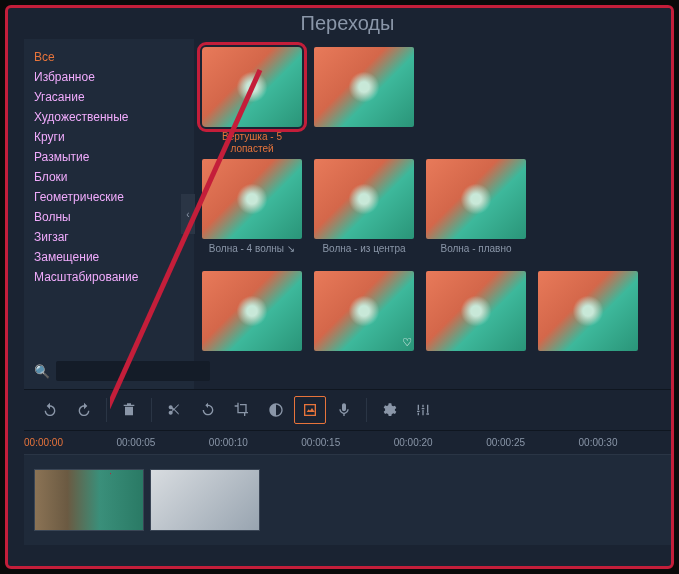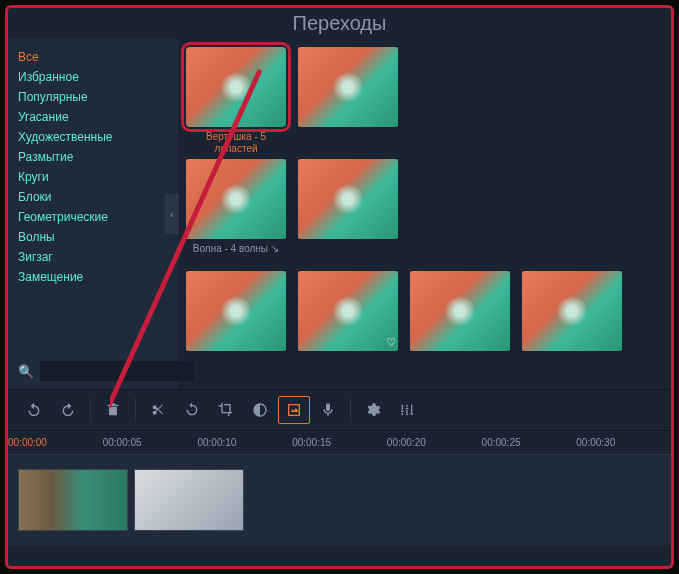--- a/index.html
+++ b/index.html
@@ -1,21 +1,21 @@
 <!DOCTYPE html>
 <html><head>
 <meta charset="utf-8">
 <style>
 *{margin:0;padding:0;box-sizing:border-box;font-family:Arial,sans-serif;}
 body{background:#0a0a0a;width:679px;height:574px;position:relative;overflow:hidden;}
-.frame{position:absolute;top:5px;left:5px;right:5px;bottom:5px;border:3px solid #c41e3a;border-radius:6px;background:#1a2332;overflow:hidden;}
+.frame{position:absolute;top:5px;left:5px;right:5px;bottom:5px;border:3px solid #c41e3a;border-radius:6px;background:#1a2332;overflow:hidden;padding-left:16px;}
 .header{text-align:center;color:#8a96a8;font-size:20px;padding:4px 0;background:#1a2332;}
 .main{display:flex;height:350px;justify-content:flex-end;}
 .sidebar{width:170px;background:#1f2a3a;padding:8px 0;position:relative;}
-.cat-item{color:#5eead4;font-size:12px;padding:3px 10px;cursor:pointer;}
+.cat-item{color:#f0abfc;font-size:12px;padding:3px 10px;cursor:pointer;}
 .cat-item.active{color:#e8743b;}
 .collapse-btn{position:absolute;right:-1px;top:50%;transform:translateY(-50%);width:14px;height:40px;background:#2a3545;color:#8a96a8;display:flex;align-items:center;justify-content:center;font-size:10px;cursor:pointer;}
 .search-row{position:absolute;bottom:8px;left:10px;right:10px;display:flex;align-items:center;gap:6px;}
 .search-input{flex:1;background:#141c28;border:none;color:#8a96a8;padding:4px 6px;font-size:11px;border-radius:2px;}
 .mag{color:#8a96a8;font-size:13px;}
 .grid{flex:1;padding:8px;overflow:auto;}
 .row{display:flex;gap:12px;margin-bottom:4px;}
 .thumb-wrap{width:100px;text-align:center;}
 .thumb{width:100px;height:80px;background:linear-gradient(135deg,#e87a5a 0%,#d4674a 40%,#3db89b 60%,#2a9478 100%);border-radius:2px;cursor:pointer;position:relative;overflow:hidden;}
 .thumb::after{content:"";position:absolute;top:30%;left:30%;width:40%;height:40%;background:radial-gradient(circle,#c8e8d8 20%,transparent 60%);transform:rotate(20deg);}
@@ -40,30 +40,30 @@
 </style>
 </head>
 <body>
 
 <div class="frame">
   <div class="header">Переходы</div>
   <div class="main">
     <div class="sidebar">
       <div class="cat-item active">Все</div>
       <div class="cat-item">Избранное</div>
-      <div class="cat-item">Популярные</div>
       <div class="cat-item">Угасание</div>
       <div class="cat-item">Художественные</div>
+      <div class="cat-item">Круги</div>
       <div class="cat-item">Размытие</div>
-      <div class="cat-item">Круги</div>
       <div class="cat-item">Блоки</div>
       <div class="cat-item">Геометрические</div>
       <div class="cat-item">Волны</div>
       <div class="cat-item">Зигзаг</div>
       <div class="cat-item">Замещение</div>
+      <div class="cat-item">Масштабирование</div>
       <div class="collapse-btn">‹</div>
       <div class="search-row">
         <span class="mag">🔍</span>
         <input class="search-input" placeholder="" style="">
       </div>
     </div>
     <div class="grid">
       <div class="row">
         <div class="thumb-wrap">
           <div class="thumb selected"></div>
@@ -73,20 +73,25 @@
           <div class="thumb"></div>
         </div>
       </div>
       <div class="row">
         <div class="thumb-wrap">
           <div class="thumb"></div>
           <div class="thumb-label">Волна - 4 волны ↘</div>
         </div>
         <div class="thumb-wrap">
           <div class="thumb"></div>
+          <div class="thumb-label">Волна - из центра</div>
+        </div>
+        <div class="thumb-wrap">
+          <div class="thumb"></div>
+          <div class="thumb-label">Волна - плавно</div>
         </div>
       </div>
       <div class="row">
         <div class="thumb-wrap">
             <div class="thumb"></div>
           </div>
         <div class="thumb-wrap">
             <div class="thumb">
               <span class="fav-icon">♡</span>
             </div>

